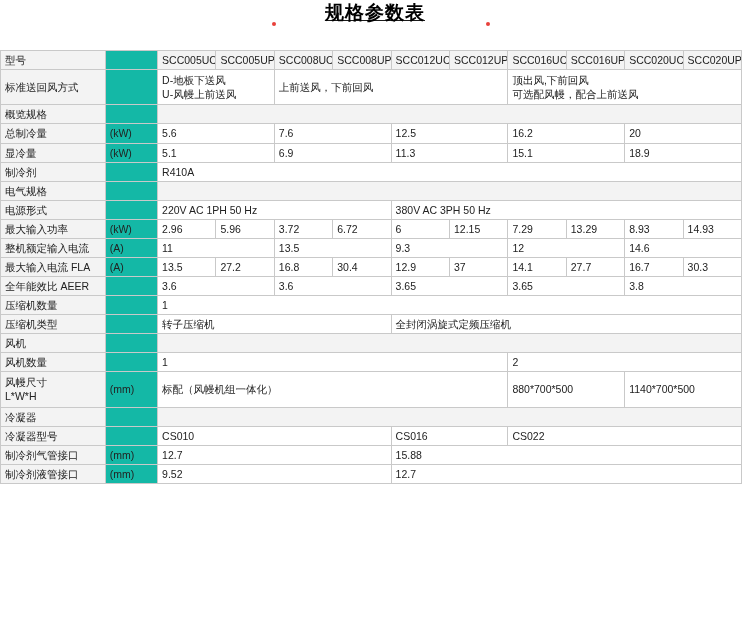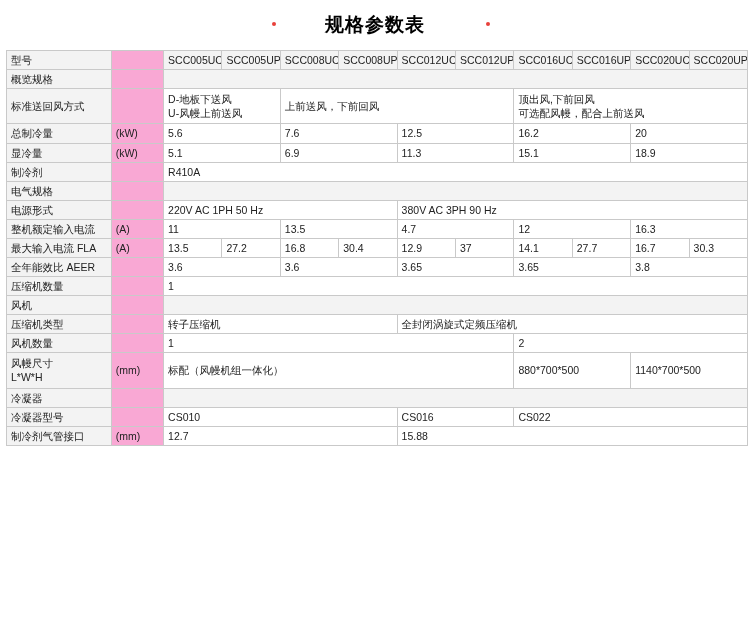--- a/index.html
+++ b/index.html
@@ -17,23 +17,24 @@
   .page {
     position: relative;
     width: 750px;
     height: 630px;
     box-sizing: border-box;
   }
   .title-row {
     position: relative;
     height: 50px;
     display: flex;
-    align-items: center;
+    align-items: flex-start;
     justify-content: center;
     gap: 0;
+    text-decoration: underline;
   }
   .title {
     font-size: 19px;
     font-weight: bold;
     color: #000000;
     letter-spacing: 1px;
   }
   .dot {
     width: 4px;
     height: 4px;
@@ -41,39 +42,38 @@
     background: #e8403a;
     display: inline-block;
   }
   .dot-left { position: absolute; left: 272px; top: 22px; }
   .dot-right { position: absolute; left: 486px; top: 22px; }
 
   table.spec {
     border-collapse: collapse;
     table-layout: fixed;
     width: 742px;
-    margin-left: 6px;
     font-size: 10.5px;
     line-height: 1.15;
   }
   table.spec td {
     border: 1px solid #c9c9c9;
     padding: 3px 4px;
     vertical-align: middle;
     height: 19px;
     box-sizing: border-box;
     overflow: hidden;
     white-space: nowrap;
   }
   td.lbl {
     background: #f3f3f3;
     color: #222;
   }
   td.unit {
-    background: #f9a8d4;
+    background: #14b8a6;
     color: #222;
   }
   td.val {
     background: #ffffff;
     color: #222;
   }
   td.sec {
     background: #f3f3f3;
     font-weight: normal;
   }
@@ -116,30 +116,30 @@
           <td class="lbl model-hdr">SCC008UC</td>
           <td class="lbl model-hdr">SCC008UP</td>
           <td class="lbl model-hdr">SCC012UC</td>
           <td class="lbl model-hdr">SCC012UP</td>
           <td class="lbl model-hdr">SCC016UC</td>
           <td class="lbl model-hdr">SCC016UP</td>
           <td class="lbl model-hdr">SCC020UC</td>
           <td class="lbl model-hdr">SCC020UP</td>
         </tr>
         <tr>
-          <td class="lbl">概览规格</td>
-          <td class="unit"></td>
-          <td class="sec" colspan="10"></td>
-        </tr>
-        <tr>
           <td class="lbl">标准送回风方式</td>
           <td class="unit"></td>
           <td class="val two-line" colspan="2">D-地板下送风<br>U-风幔上前送风</td>
           <td class="val" colspan="4">上前送风，下前回风</td>
           <td class="val two-line" colspan="4">顶出风,下前回风<br>可选配风幔，配合上前送风</td>
+        </tr>
+        <tr>
+          <td class="lbl">概览规格</td>
+          <td class="unit"></td>
+          <td class="sec" colspan="10"></td>
         </tr>
         <tr>
           <td class="lbl">总制冷量</td>
           <td class="unit">(kW)</td>
           <td class="val" colspan="2">5.6</td>
           <td class="val" colspan="2">7.6</td>
           <td class="val" colspan="2">12.5</td>
           <td class="val" colspan="2">16.2</td>
           <td class="val" colspan="2">20</td>
         </tr>
@@ -159,30 +159,44 @@
         </tr>
         <tr>
           <td class="lbl">电气规格</td>
           <td class="unit"></td>
           <td class="sec" colspan="10"></td>
         </tr>
         <tr>
           <td class="lbl">电源形式</td>
           <td class="unit"></td>
           <td class="val" colspan="4">220V AC 1PH 50 Hz</td>
-          <td class="val" colspan="6">380V AC 3PH 90 Hz</td>
+          <td class="val" colspan="6">380V AC 3PH 50 Hz</td>
+        </tr>
+        <tr>
+          <td class="lbl">最大输入功率</td>
+          <td class="unit">(kW)</td>
+          <td class="val" colspan="1">2.96</td>
+          <td class="val" colspan="1">5.96</td>
+          <td class="val" colspan="1">3.72</td>
+          <td class="val" colspan="1">6.72</td>
+          <td class="val" colspan="1">6</td>
+          <td class="val" colspan="1">12.15</td>
+          <td class="val" colspan="1">7.29</td>
+          <td class="val" colspan="1">13.29</td>
+          <td class="val" colspan="1">8.93</td>
+          <td class="val" colspan="1">14.93</td>
         </tr>
         <tr>
           <td class="lbl">整机额定输入电流</td>
           <td class="unit">(A)</td>
           <td class="val" colspan="2">11</td>
           <td class="val" colspan="2">13.5</td>
-          <td class="val" colspan="2">4.7</td>
+          <td class="val" colspan="2">9.3</td>
           <td class="val" colspan="2">12</td>
-          <td class="val" colspan="2">16.3</td>
+          <td class="val" colspan="2">14.6</td>
         </tr>
         <tr>
           <td class="lbl">最大输入电流 FLA</td>
           <td class="unit">(A)</td>
           <td class="val" colspan="1">13.5</td>
           <td class="val" colspan="1">27.2</td>
           <td class="val" colspan="1">16.8</td>
           <td class="val" colspan="1">30.4</td>
           <td class="val" colspan="1">12.9</td>
           <td class="val" colspan="1">37</td>
@@ -199,29 +213,29 @@
           <td class="val" colspan="2">3.65</td>
           <td class="val" colspan="2">3.65</td>
           <td class="val" colspan="2">3.8</td>
         </tr>
         <tr>
           <td class="lbl">压缩机数量</td>
           <td class="unit"></td>
           <td class="val" colspan="10">1</td>
         </tr>
         <tr>
-          <td class="lbl">风机</td>
-          <td class="unit"></td>
-          <td class="sec" colspan="10"></td>
-        </tr>
-        <tr>
           <td class="lbl">压缩机类型</td>
           <td class="unit"></td>
           <td class="val" colspan="4">转子压缩机</td>
           <td class="val" colspan="6">全封闭涡旋式定频压缩机</td>
+        </tr>
+        <tr>
+          <td class="lbl">风机</td>
+          <td class="unit"></td>
+          <td class="sec" colspan="10"></td>
         </tr>
         <tr>
           <td class="lbl">风机数量</td>
           <td class="unit"></td>
           <td class="val" colspan="6">1</td>
           <td class="val" colspan="4">2</td>
         </tr>
         <tr class="tall">
           <td class="lbl tall two-line">风幔尺寸<br>L*W*H</td>
           <td class="unit">(mm)</td>
@@ -240,16 +254,22 @@
           <td class="val" colspan="4">CS010</td>
           <td class="val" colspan="2">CS016</td>
           <td class="val" colspan="4">CS022</td>
         </tr>
         <tr>
           <td class="lbl">制冷剂气管接口</td>
           <td class="unit">(mm)</td>
           <td class="val" colspan="4">12.7</td>
           <td class="val" colspan="6">15.88</td>
         </tr>
+        <tr>
+          <td class="lbl">制冷剂液管接口</td>
+          <td class="unit">(mm)</td>
+          <td class="val" colspan="4">9.52</td>
+          <td class="val" colspan="6">12.7</td>
+        </tr>
       </tbody>
   </table>
 
 </div>
 
 </body></html>

